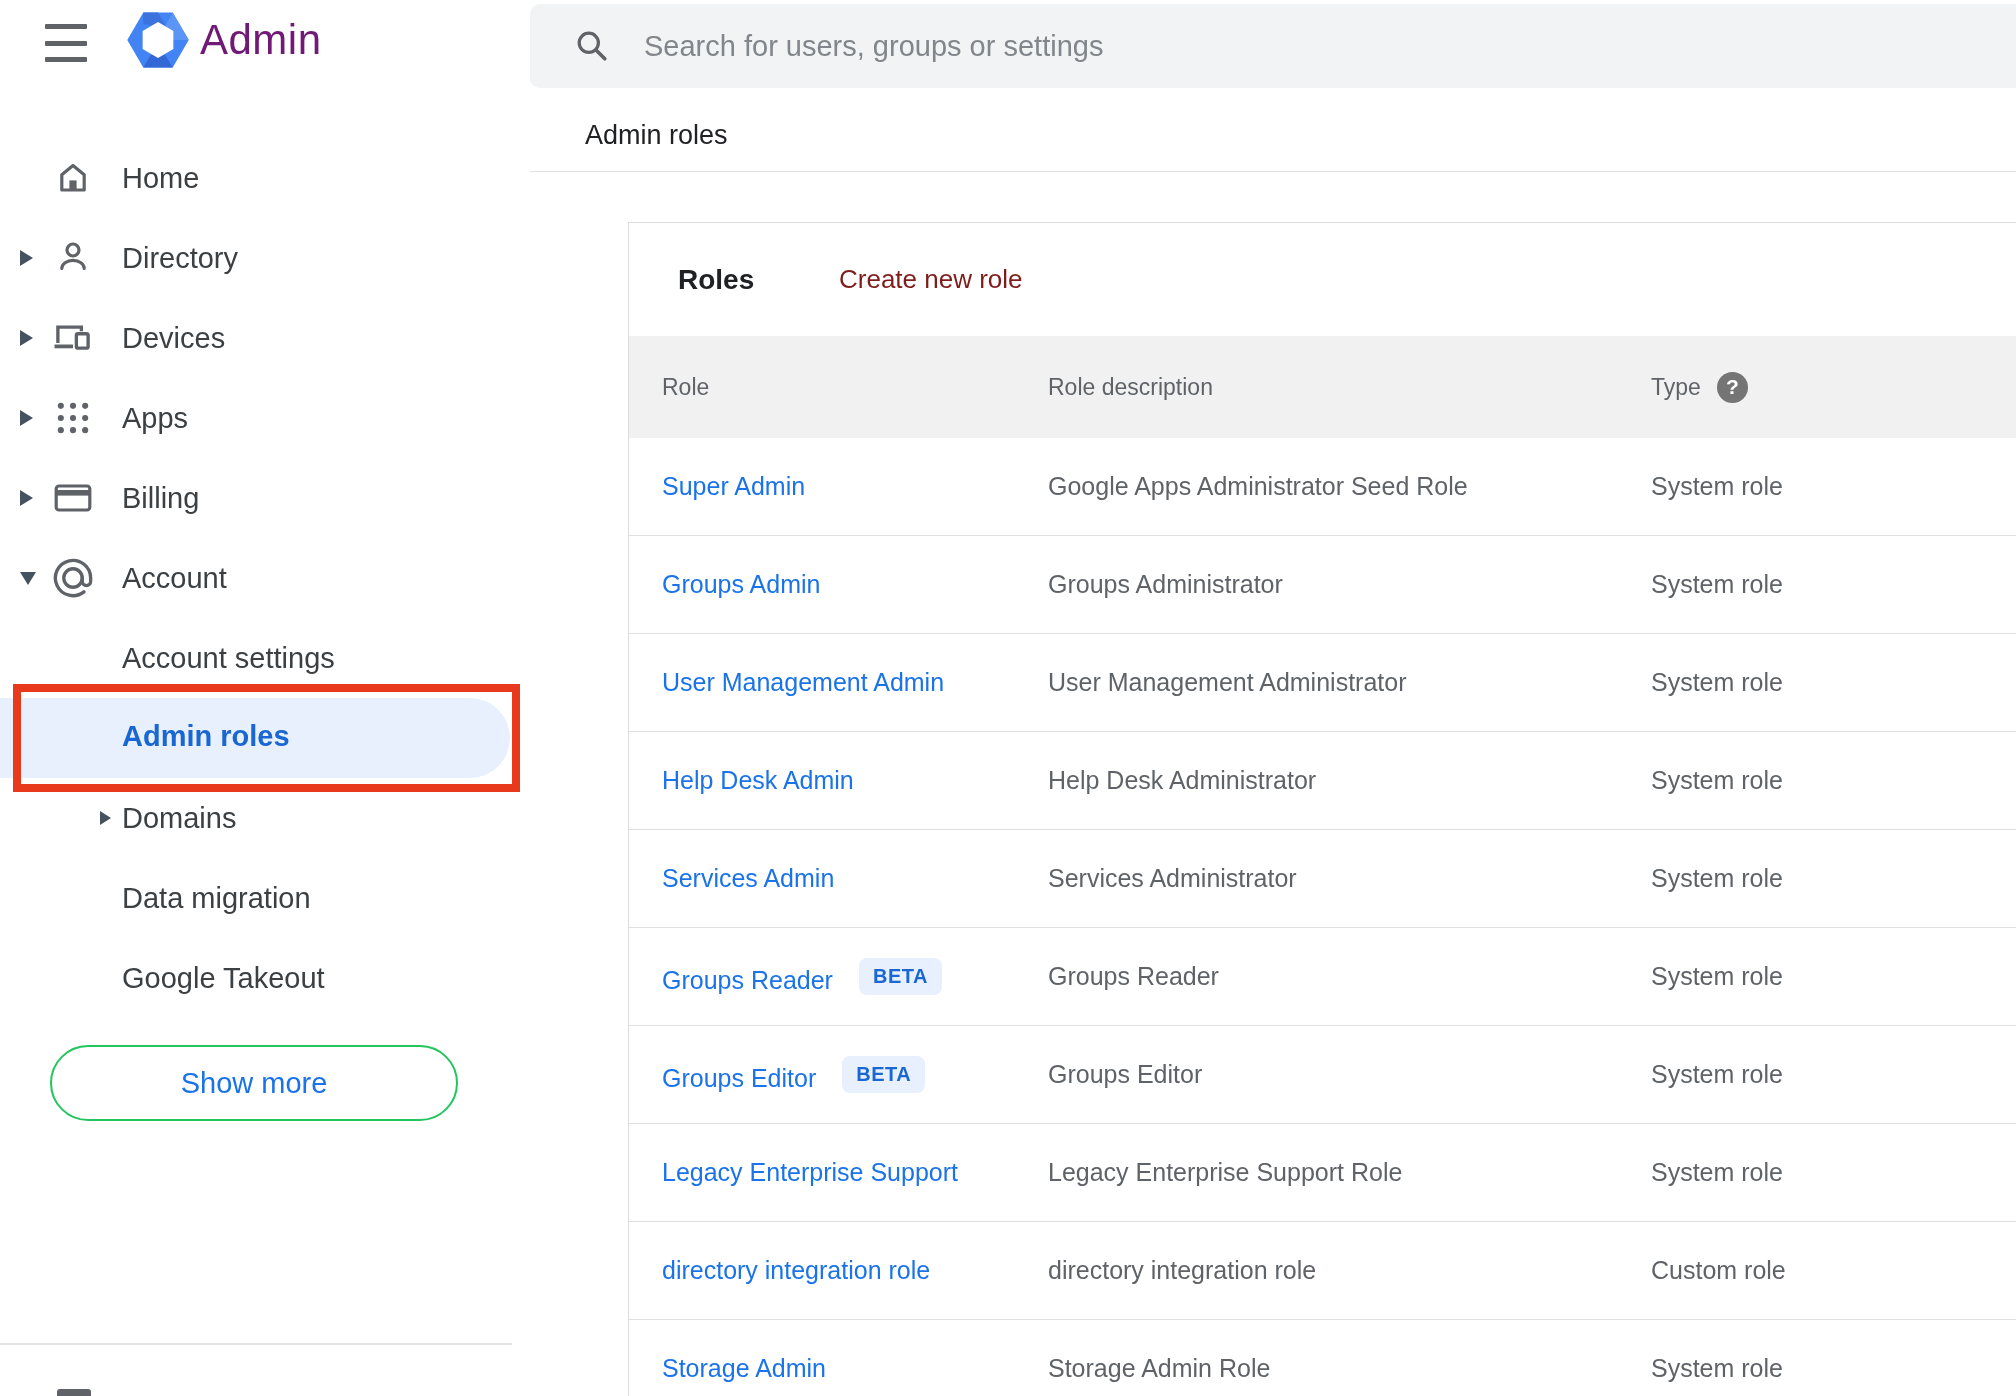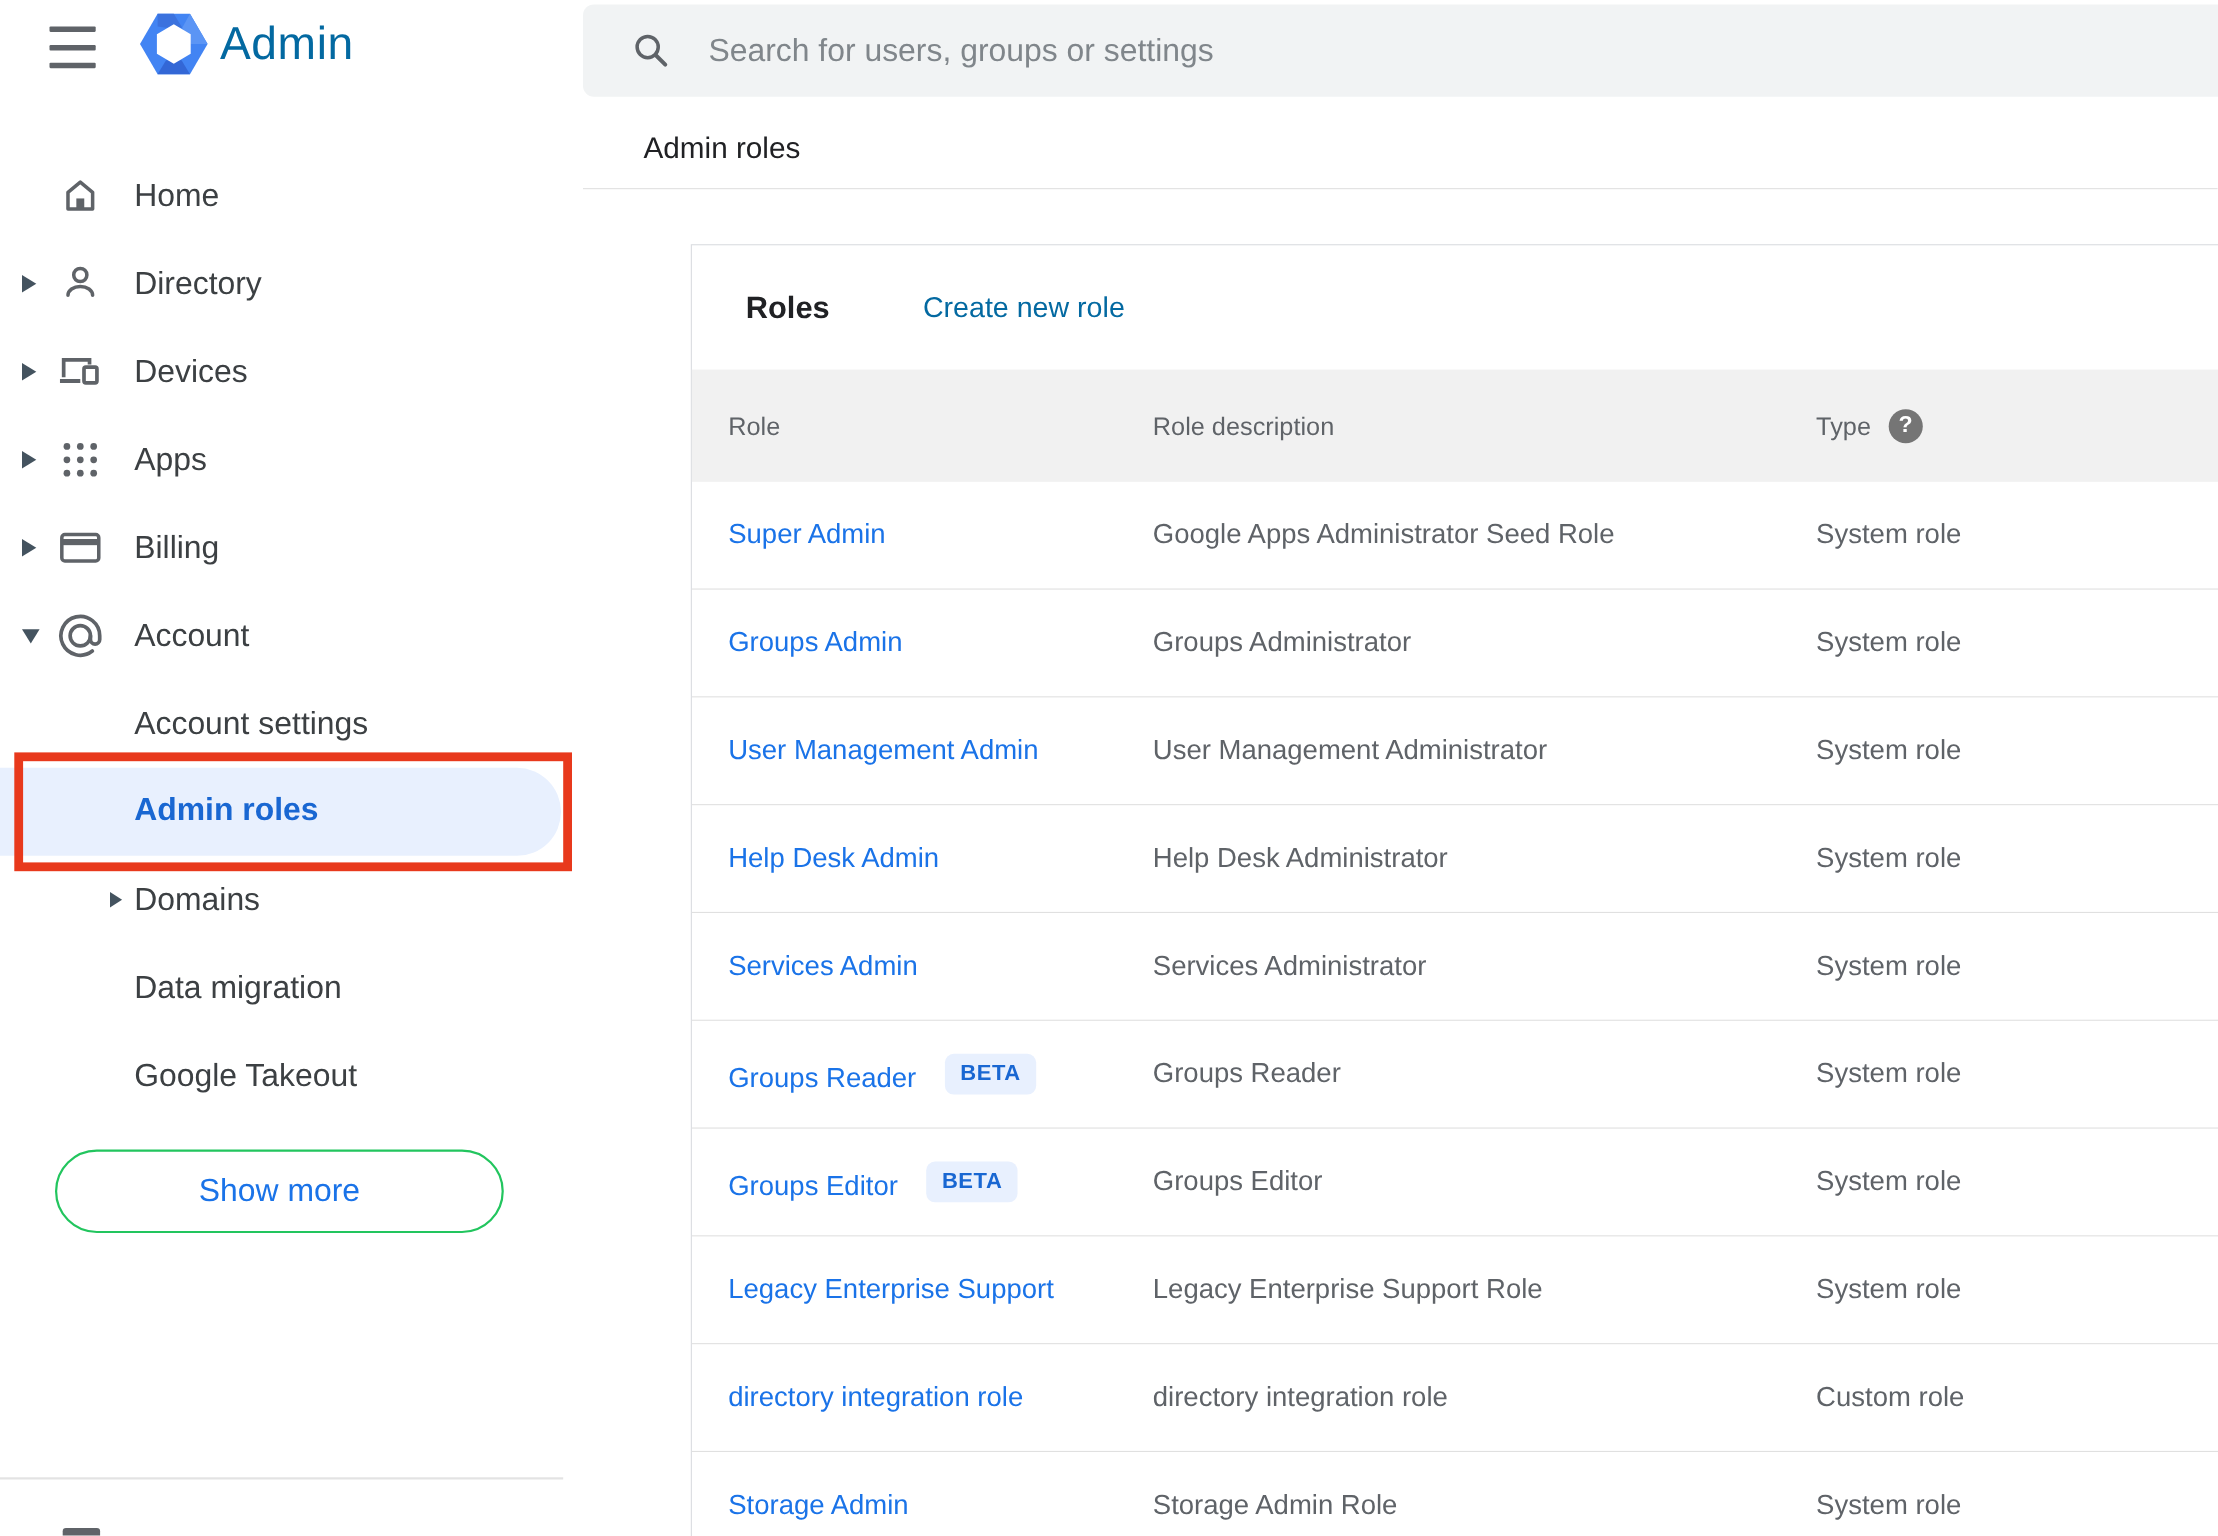--- a/index.html
+++ b/index.html
@@ -6,21 +6,21 @@
   html,body { width:2016px; height:1396px; background:#fff; overflow:hidden;
               font-family:"Liberation Sans", sans-serif; }
 
   
   .sidebar { position:absolute; left:0; top:0; width:512px; height:1396px; background:#fff; }
   .brand { position:absolute; left:0; top:0; width:512px; height:88px; }
   .hamburger { position:absolute; left:45px; top:24px; width:42px; height:38px;
                display:flex; flex-direction:column; justify-content:space-between; cursor:pointer; }
   .hamburger span { display:block; width:42px; height:5px; background:#5f6368; border-radius:1px; }
   .logo { position:absolute; left:126px; top:7px; width:64px; height:66px; }
-  .brand-name { position:absolute; left:200px; top:16px; font-size:42px; color:#0369a1; letter-spacing:0.5px; }
+  .brand-name { position:absolute; left:200px; top:16px; font-size:42px; color:#701a75; letter-spacing:0.5px; }
 
   .nav { position:absolute; left:0; top:138px; width:512px; }
   .nav-item { position:relative; height:80px; display:flex; align-items:center; cursor:pointer; }
   .nav-arrow { position:absolute; left:20px; width:0; height:0; }
   .arrow-right { border-left:13px solid #44535f; border-top:8px solid transparent; border-bottom:8px solid transparent; }
   .arrow-down  { border-top:13px solid #44535f; border-left:8px solid transparent; border-right:8px solid transparent; }
   .nav-icon { position:absolute; left:52px; width:42px; height:42px; display:flex; align-items:center; justify-content:center; color:#5f6368; }
   .nav-label { position:absolute; left:122px; font-size:29px; color:#3c4043; }
 
   .sub-item { position:relative; height:80px; display:flex; align-items:center; cursor:pointer; }
@@ -53,21 +53,21 @@
 
   
   .page-title { position:absolute; left:585px; top:120px; font-size:27px; color:#202124; }
   .page-divider { position:absolute; left:530px; top:171px; width:1486px; height:1px; background:#e0e0e0; }
 
   
   .card { position:absolute; left:628px; top:222px; width:1420px; height:1200px;
           background:#fff; border:1px solid #dadce0; }
   .card-header { position:relative; height:113px; display:flex; align-items:center; }
   .card-title { position:absolute; left:49px; font-size:28px; font-weight:700; color:#202124; }
-  .create-link { position:absolute; left:210px; font-size:26px; color:#0369a1; cursor:pointer; text-decoration:none; }
+  .create-link { position:absolute; left:210px; font-size:26px; color:#7f1d1d; cursor:pointer; text-decoration:none; }
 
   .thead { height:102px; background:#f1f1f1; display:flex; align-items:center; }
   .col-role { width:419px; padding-left:33px; }
   .col-desc { width:603px; }
   .col-type { flex:1; display:flex; align-items:center; }
   .th { font-size:23px; color:#5f6368; }
   .help-icon { margin-left:16px; width:31px; height:31px; border-radius:50%; background:#757575;
                color:#fff; font-size:21px; font-weight:700; display:flex; align-items:center;
                justify-content:center; cursor:pointer; }
 

